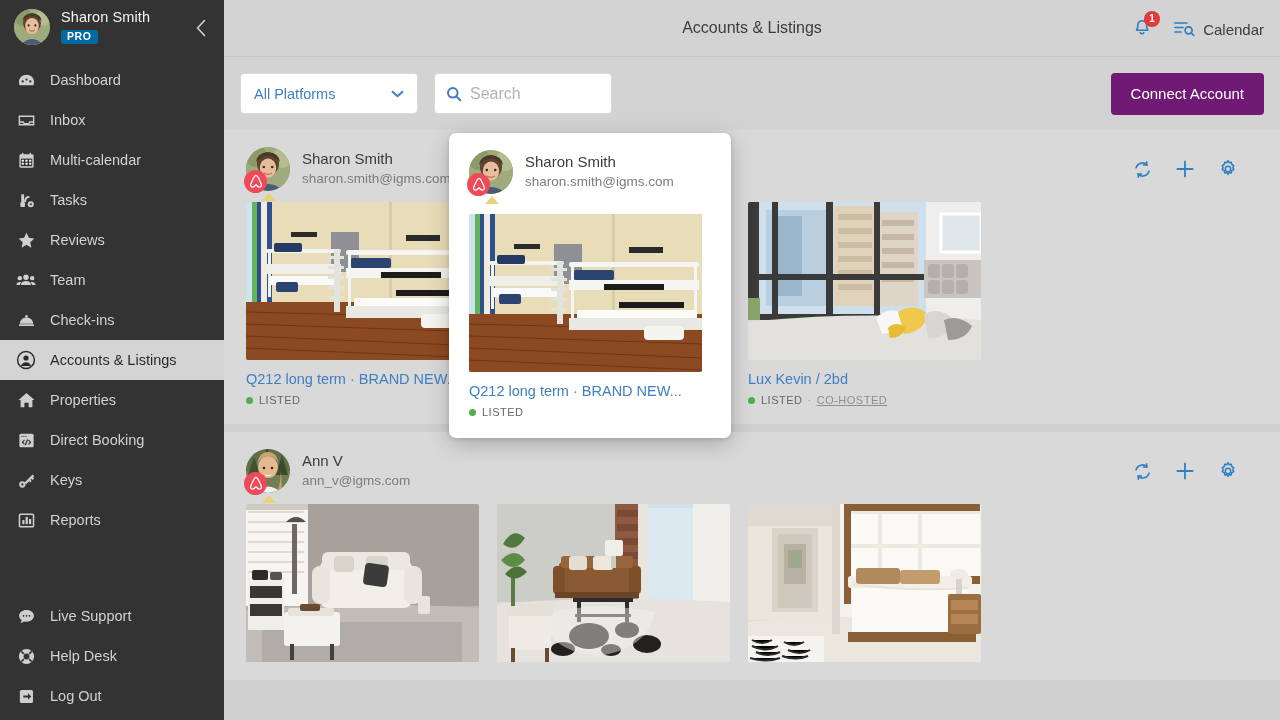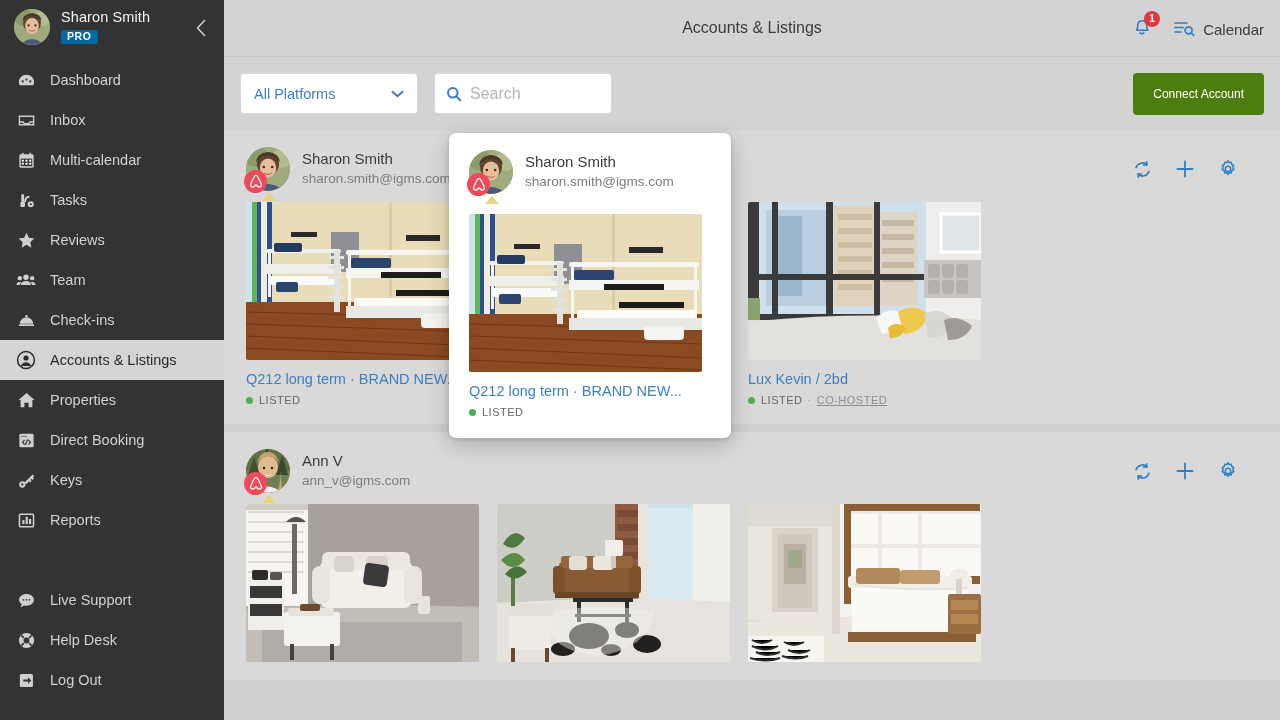--- a/index.html
+++ b/index.html
@@ -73,21 +73,21 @@
     margin-right: 12px;
     color: #cfcfcf;
   }
   .sb-item .ico svg { display: block; }
   .sb-item.active {
     background: #d4d4d4;
     color: #2b2b2b;
   }
   .sb-item.active .ico { color: #2b2b2b; }
   .sb-spacer { flex: 1 1 auto; min-height: 10px; }
-  .sb-bottom { padding-bottom: 20px; }
+  .sb-bottom { padding-bottom: 4px; }
 
   
   .main {
     flex: 1 1 auto;
     height: 720px;
     background: #d3d3d3;
     display: flex; flex-direction: column;
     position: relative;
     overflow: hidden;
   }
@@ -155,25 +155,25 @@
   }
   .search-wrap .sico { color: #3d7fc1; display: flex; margin-right: 8px; }
   .search-wrap input {
     border: 0; outline: 0; font-size: 16px;
     font-family: "Liberation Sans", sans-serif;
     color: #ec4899; width: 100%; background: transparent;
   }
   .search-wrap input::placeholder { color: #b3b3b3; }
   .btn-primary {
     margin-left: auto;
-    background: #4d7c0f;
+    background: #701a75;
     color: #fff;
     border: 0; border-radius: 4px;
     height: 42px; padding: 0 20px;
-    font-size: 12px;
+    font-size: 15px;
     font-family: "Liberation Sans", sans-serif;
     cursor: pointer;
   }
 
   
   .content {
     flex: 1 1 auto;
     overflow: hidden;
     background: #cfcfcf;
     padding: 0;

